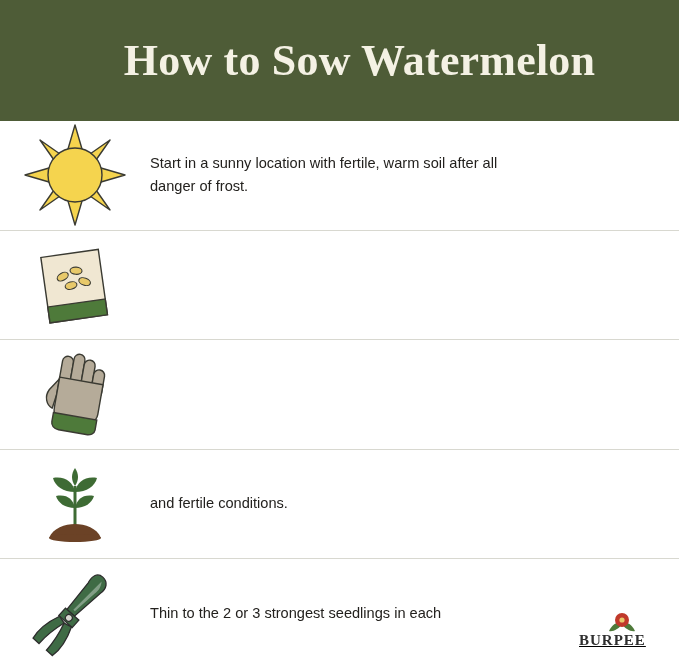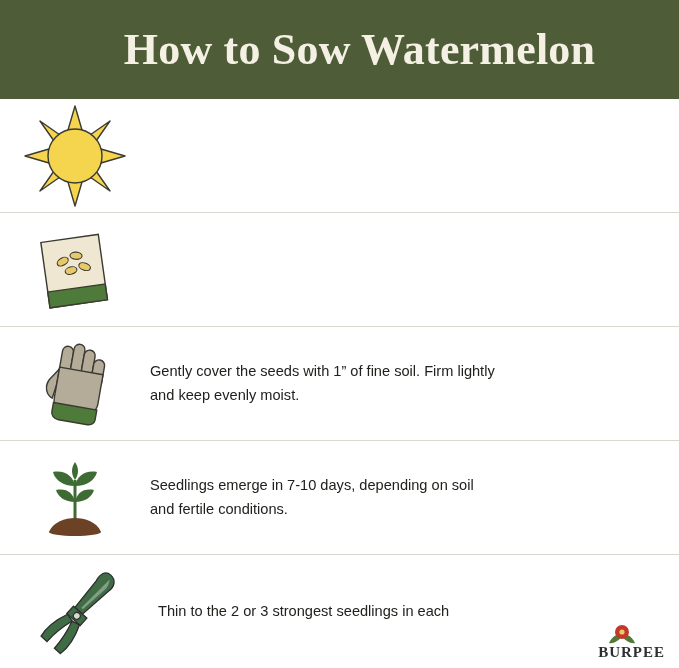--- a/index.html
+++ b/index.html
@@ -16,21 +16,21 @@
   .infographic {
     width: 679px;
     height: 668px;
     position: relative;
     background: #ffffff;
     display: flex;
     flex-direction: column;
   }
   .header {
     background: #4e5c37;
-    height: 99px;
+    height: 121px;
     display: flex;
     align-items: center;
     justify-content: center;
     flex: 0 0 auto;
     padding-left: 40px;
   }
   .header-title {
     font-family: "Liberation Serif", serif;
     font-weight: bold;
     font-size: 44px;
@@ -46,21 +46,20 @@
   }
   .step {
     flex: 1 1 0;
     display: flex;
     align-items: center;
     border-bottom: 1px solid #d8d8d0;
     position: relative;
   }
   .step:last-child {
     border-bottom: none;
-    margin-left: 8px;
   }
   .step-icon {
     width: 150px;
     flex: 0 0 150px;
     display: flex;
     align-items: center;
     justify-content: center;
   }
   .step-text {
     flex: 1 1 auto;
@@ -69,23 +68,24 @@
     line-height: 1.62;
     color: #23211e;
   }
   .step-text .line {
     display: block;
     white-space: nowrap;
   }
   .logo {
     position: absolute;
     right: 14px;
-    bottom: 8px;
+    bottom: 20px;
     width: 86px;
-    text-align: right;
+    text-align: left;
+    text-decoration: underline;
   }
   .logo-mark {
     height: 24px;
     position: relative;
   }
   .logo-word {
     font-family: "Liberation Serif", serif;
     font-weight: bold;
     font-size: 15px;
     letter-spacing: 1px;
@@ -113,20 +113,24 @@
             <polygon points="52,102 45,78 59,78"></polygon>
             <polygon points="2,52 26,45 26,59"></polygon>
             <polygon points="102,52 78,59 78,45"></polygon>
             <polygon points="17,17 37,31 31,37"></polygon>
             <polygon points="87,87 67,73 73,67"></polygon>
             <polygon points="87,17 73,37 67,31"></polygon>
             <polygon points="17,87 31,67 37,73"></polygon>
           </g>
           <circle cx="52" cy="52" r="27" fill="#f5d44e" stroke="#3a3a32" stroke-width="1.4"></circle>
         </svg>
+      </div>
+      <div class="step-text">
+        <span class="line">Start in a sunny location with fertile, warm soil after all</span>
+        <span class="line">danger of frost.</span>
       </div>
     </div>
 
     <div class="step">
       <div class="step-icon">
         <svg width="104" height="104" viewBox="0 0 104 104" aria-hidden="true">
           <g transform="rotate(-8 52 52)">
             <rect x="22" y="20" width="58" height="66" fill="#f0e7d2" stroke="#3a3a32" stroke-width="1.4"></rect>
             <path d="M22 70 L80 70 L80 86 L22 86 Z" fill="#4e7a3a" stroke="#3a3a32" stroke-width="1.4"></path>
             <g fill="#e8c96a" stroke="#3a3a32" stroke-width="1.1">
@@ -149,43 +153,38 @@
               <rect x="45" y="12" width="11" height="38" rx="5.5"></rect>
               <rect x="56" y="16" width="11" height="34" rx="5.5"></rect>
               <rect x="67" y="24" width="11" height="28" rx="5.5"></rect>
               <path d="M34 40 L26 52 C22 60 26 68 32 70 L34 56 Z"></path>
               <path d="M34 38 L78 38 L78 68 C78 76 70 82 62 82 L46 82 C38 82 34 76 34 68 Z"></path>
             </g>
             <path d="M34 74 L78 74 L78 84 C78 88 74 90 70 90 L42 90 C37 90 34 87 34 83 Z" fill="#4e7a3a" stroke="#3a3a32" stroke-width="1.4"></path>
           </g>
         </svg>
       </div>
-      <div class="step-text">
-        <span class="line">Gently cover the seeds with 1” of fine soil. Firm lightly</span>
-        <span class="line">and keep evenly moist.</span>
-      </div>
     </div>
 
     <div class="step">
       <div class="step-icon">
         <svg width="104" height="104" viewBox="0 0 104 104" aria-hidden="true">
           <path d="M52 84 L52 34" stroke="#3e6b34" stroke-width="3" fill="none"></path>
           <g fill="#3e6b34">
             <path d="M52 40 C40 40 32 34 30 26 C42 24 50 30 52 40 Z"></path>
             <path d="M52 40 C64 40 72 34 74 26 C62 24 54 30 52 40 Z"></path>
             <path d="M52 56 C42 56 35 51 33 44 C44 42 50 47 52 56 Z"></path>
             <path d="M52 56 C62 56 69 51 71 44 C60 42 54 47 52 56 Z"></path>
             <path d="M52 34 C48 28 48 22 52 16 C56 22 56 28 52 34 Z"></path>
           </g>
           <path d="M26 86 C30 76 42 72 52 72 C62 72 74 76 78 86 Z" fill="#6b4226"></path>
           <ellipse cx="52" cy="86" rx="26" ry="4" fill="#6b4226"></ellipse>
         </svg>
       </div>
       <div class="step-text">
-        <span class="line">Seedlings emerge in 7-10 days, depending on soil</span>
         <span class="line">and fertile conditions.</span>
       </div>
     </div>
 
     <div class="step">
       <div class="step-icon">
         <svg width="118" height="104" viewBox="0 0 118 104" aria-hidden="true">
           <g transform="rotate(42 59 52)">
             <path d="M55 6 C62 6 66 12 64 20 L60 54 L50 54 L48 20 C46 12 48 6 55 6 Z" fill="#3f6b45" stroke="#2c2c2c" stroke-width="1.3"></path>
             <path d="M57 10 C60 14 61 18 60 24 L57 50 L55 50 Z" fill="#ffffff" opacity="0.35"></path>

